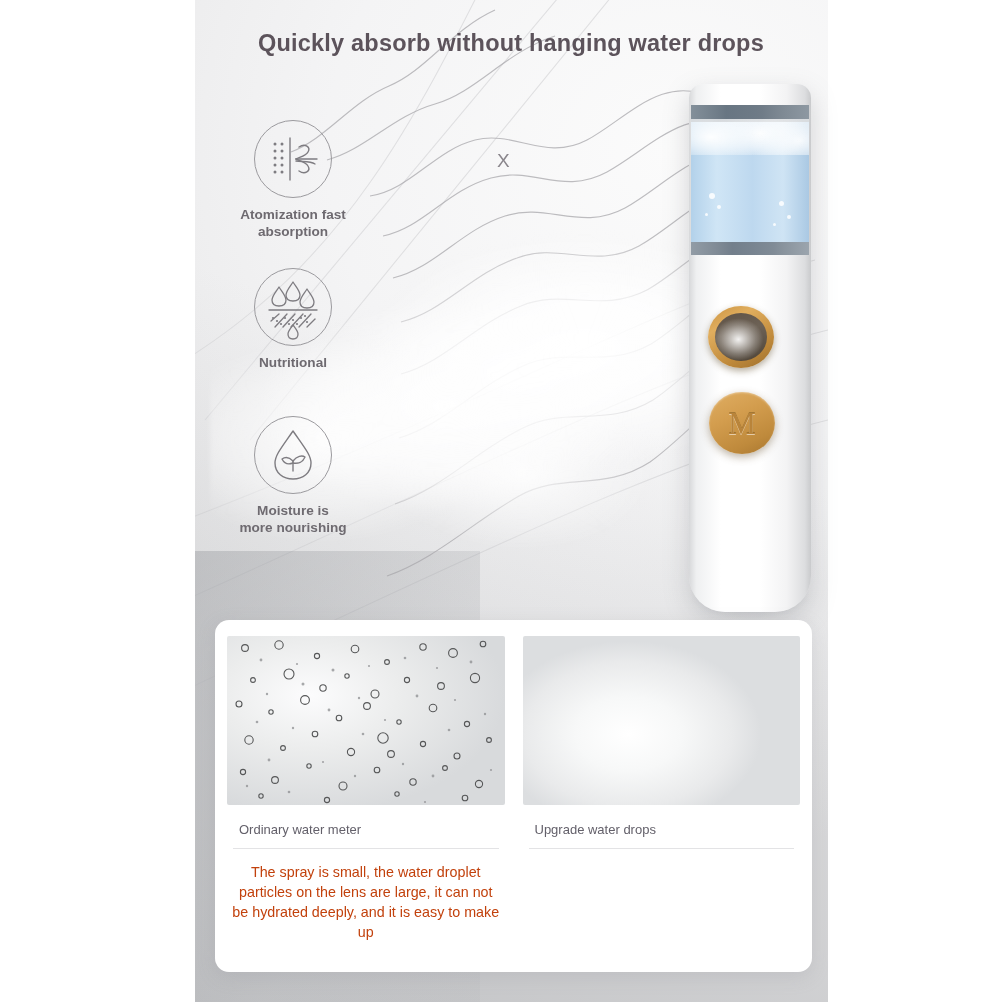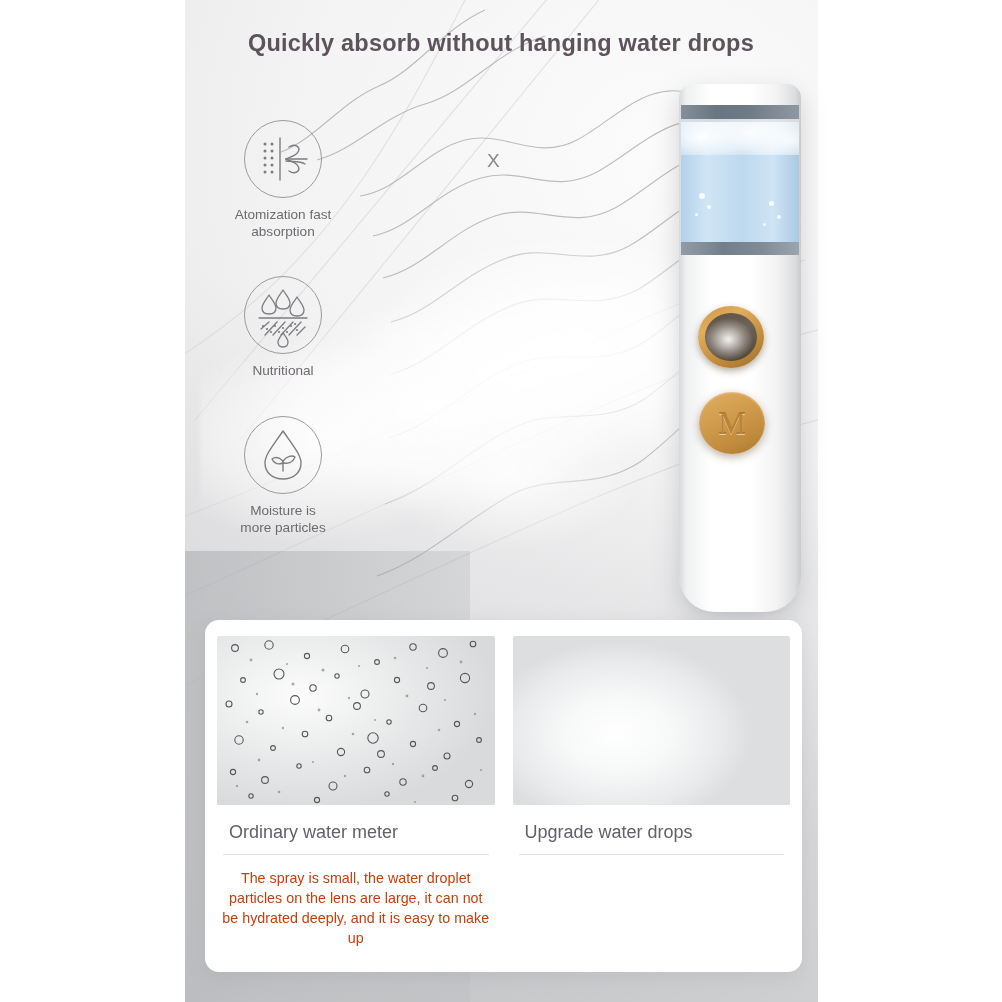--- a/index.html
+++ b/index.html
@@ -12,20 +12,21 @@
     height: 1002px;
     font-family: "Liberation Sans", sans-serif;
     overflow: hidden;
   }
 
   #page {
     position: relative;
     width: 800px;
     height: 1002px;
     background: #ffffff;
+    margin-left: 10px;
   }
 
   
   .panel {
     position: absolute;
     left: 185px;
     top: 0px;
     width: 633px;
     height: 1002px;
     background:
@@ -135,20 +136,21 @@
     position: relative;
     background: transparent;
   }
   .feature .ring svg { position: absolute; left: 0; top: 0; }
   .feature .flabel {
     margin-top: 8px;
     font-size: 13.6px;
     line-height: 17px;
     color: #6e6a70;
     white-space: pre-line;
+    font-weight: bold;
   }
 
   
   .device {
     position: absolute;
     left: 679px;
     top: 84px;
     width: 122px;
     height: 528px;
     z-index: 6;
@@ -274,21 +276,21 @@
     background:
       radial-gradient(70% 70% at 30% 35%, #fcfcfd 0%, #eceded 45%, #d8dadc 100%);
   }
   .photo-mist {
     background:
       radial-gradient(48% 55% at 38% 58%, #ffffff 0%, #f7f8f8 40%, #e9eaeb 78%, #dcdee0 100%);
   }
   .photo svg { position: absolute; left: 0; top: 0; }
   .col-title {
     margin: 17px 0 0 12px;
-    font-size: 18px;
+    font-size: 13px;
     color: #63606a;
   }
   .col-rule {
     margin: 11px 6px 0 6px;
     height: 1px;
     background: #e3e3e5;
   }
   .col-desc {
     margin: 13px 4px 0 4px;
     font-size: 14.3px;
@@ -360,21 +362,21 @@
               <circle cx="27" cy="44" r="1.5"></circle>
             <circle cx="20" cy="51" r="1.5"></circle>
               <circle cx="27" cy="51" r="1.5"></circle>
           </g>
         </svg>
       </div>
       <div class="flabel">Atomization fast
 absorption</div>
     </div>
 
-    <div class="feature" style="top:156px;">
+    <div class="feature" style="top:148px;">
       <div class="ring">
         <svg width="76" height="76" viewBox="0 0 76 76">
           <g fill="none" stroke="#7e7c81" stroke-width="1.3" stroke-linecap="round" stroke-linejoin="round">
             <path d="M24 18 C20 24 17 27 17 31 C17 35 20 37 24 37 C28 37 31 35 31 31 C31 27 28 24 24 18 Z"></path>
             <path d="M38 13 C34 19 31 22 31 26 C31 30 34 32 38 32 C42 32 45 30 45 26 C45 22 42 19 38 13 Z"></path>
             <path d="M52 20 C48 26 45 29 45 33 C45 37 48 39 52 39 C56 39 59 37 59 33 C59 29 56 26 52 20 Z"></path>
             <path d="M14 41 L62 41"></path>
             <path d="M38 56 C35 60 33 62 33 65 C33 68 35 70 38 70 C41 70 43 68 43 65 C43 62 41 60 38 56 Z"></path>
             <path d="M20 58 L32 45"></path>
               <path d="M28 58 L40 45"></path>
@@ -405,21 +407,21 @@
         <svg width="76" height="76" viewBox="0 0 76 76">
           <g fill="none" stroke="#7e7c81" stroke-width="1.4" stroke-linecap="round" stroke-linejoin="round">
             <path d="M38 14 C27 30 20 38 20 46 C20 56 28 62 38 62 C48 62 56 56 56 46 C56 38 49 30 38 14 Z"></path>
             <path d="M38 54 L38 44"></path>
             <path d="M38 44 C34 40 30 40 27 42 C29 46 33 48 38 46"></path>
             <path d="M38 44 C42 39 47 38 50 40 C48 45 43 47 38 46"></path>
           </g>
         </svg>
       </div>
       <div class="flabel">Moisture is
-more particles</div>
+more nourishing</div>
     </div>
 
   </div>
 
   <div class="device-shadow"></div>
 
   <div class="device">
     <div class="device-body"></div>
 
     <div class="device-tank">

